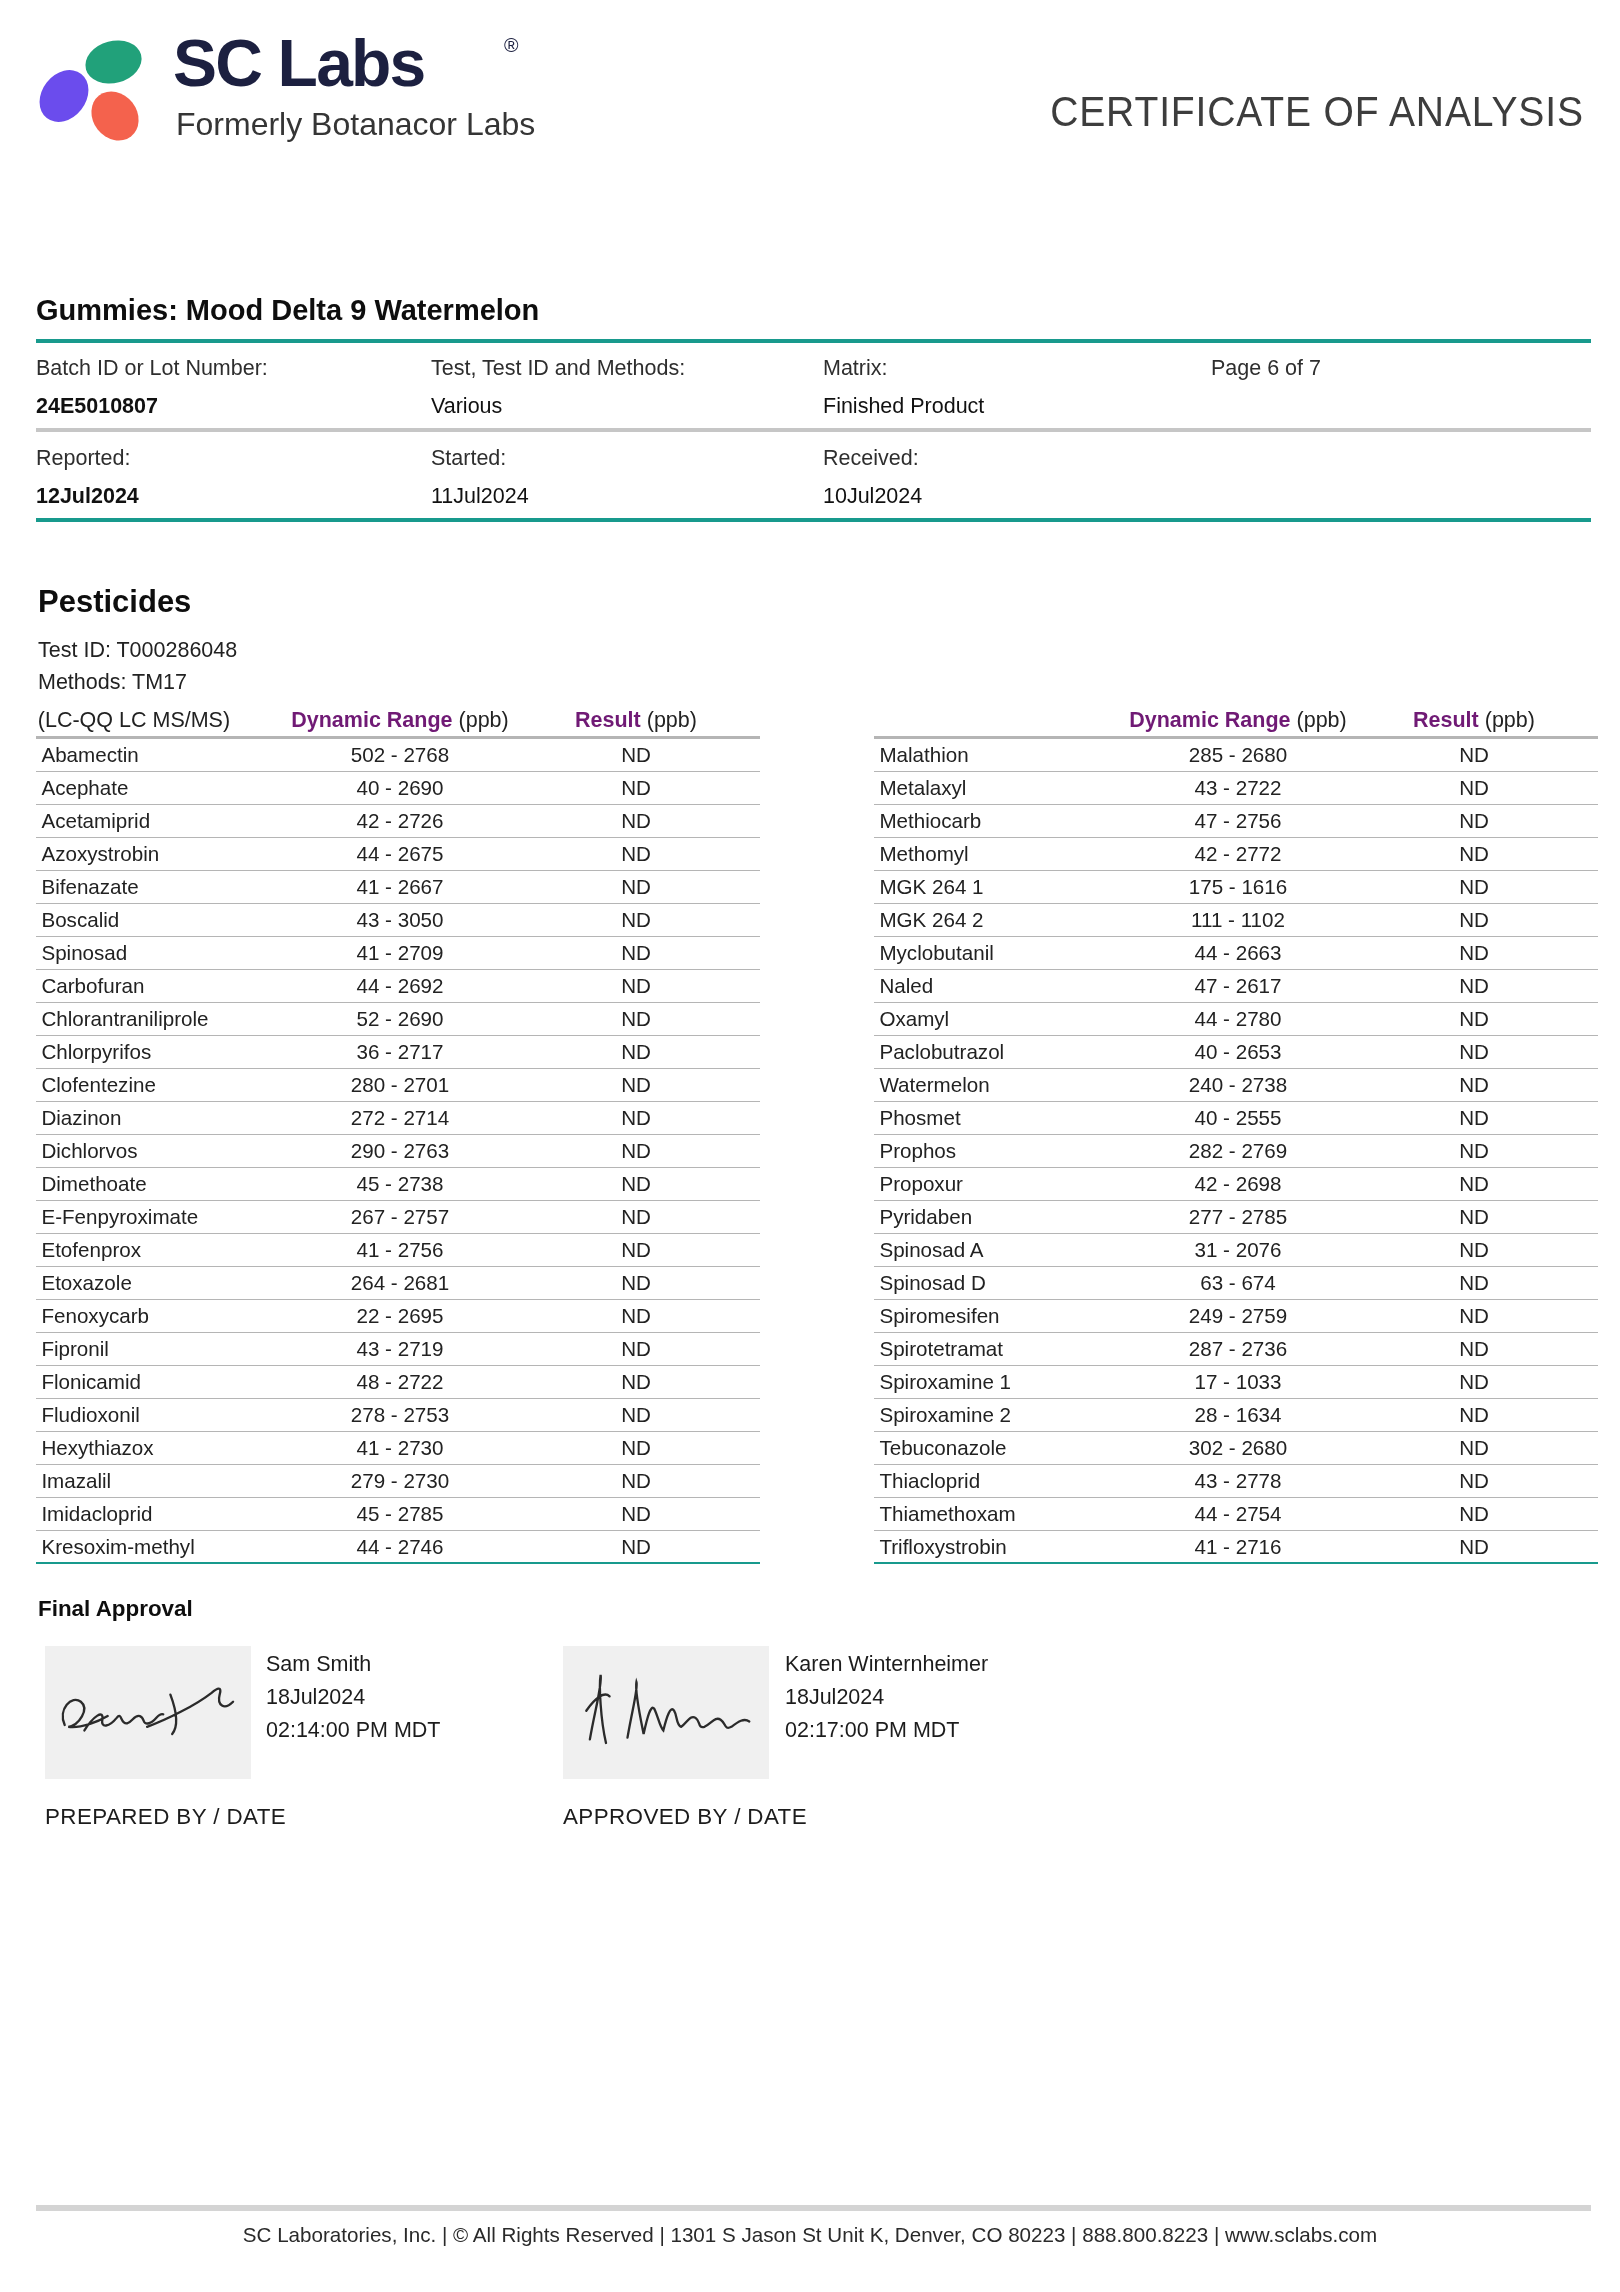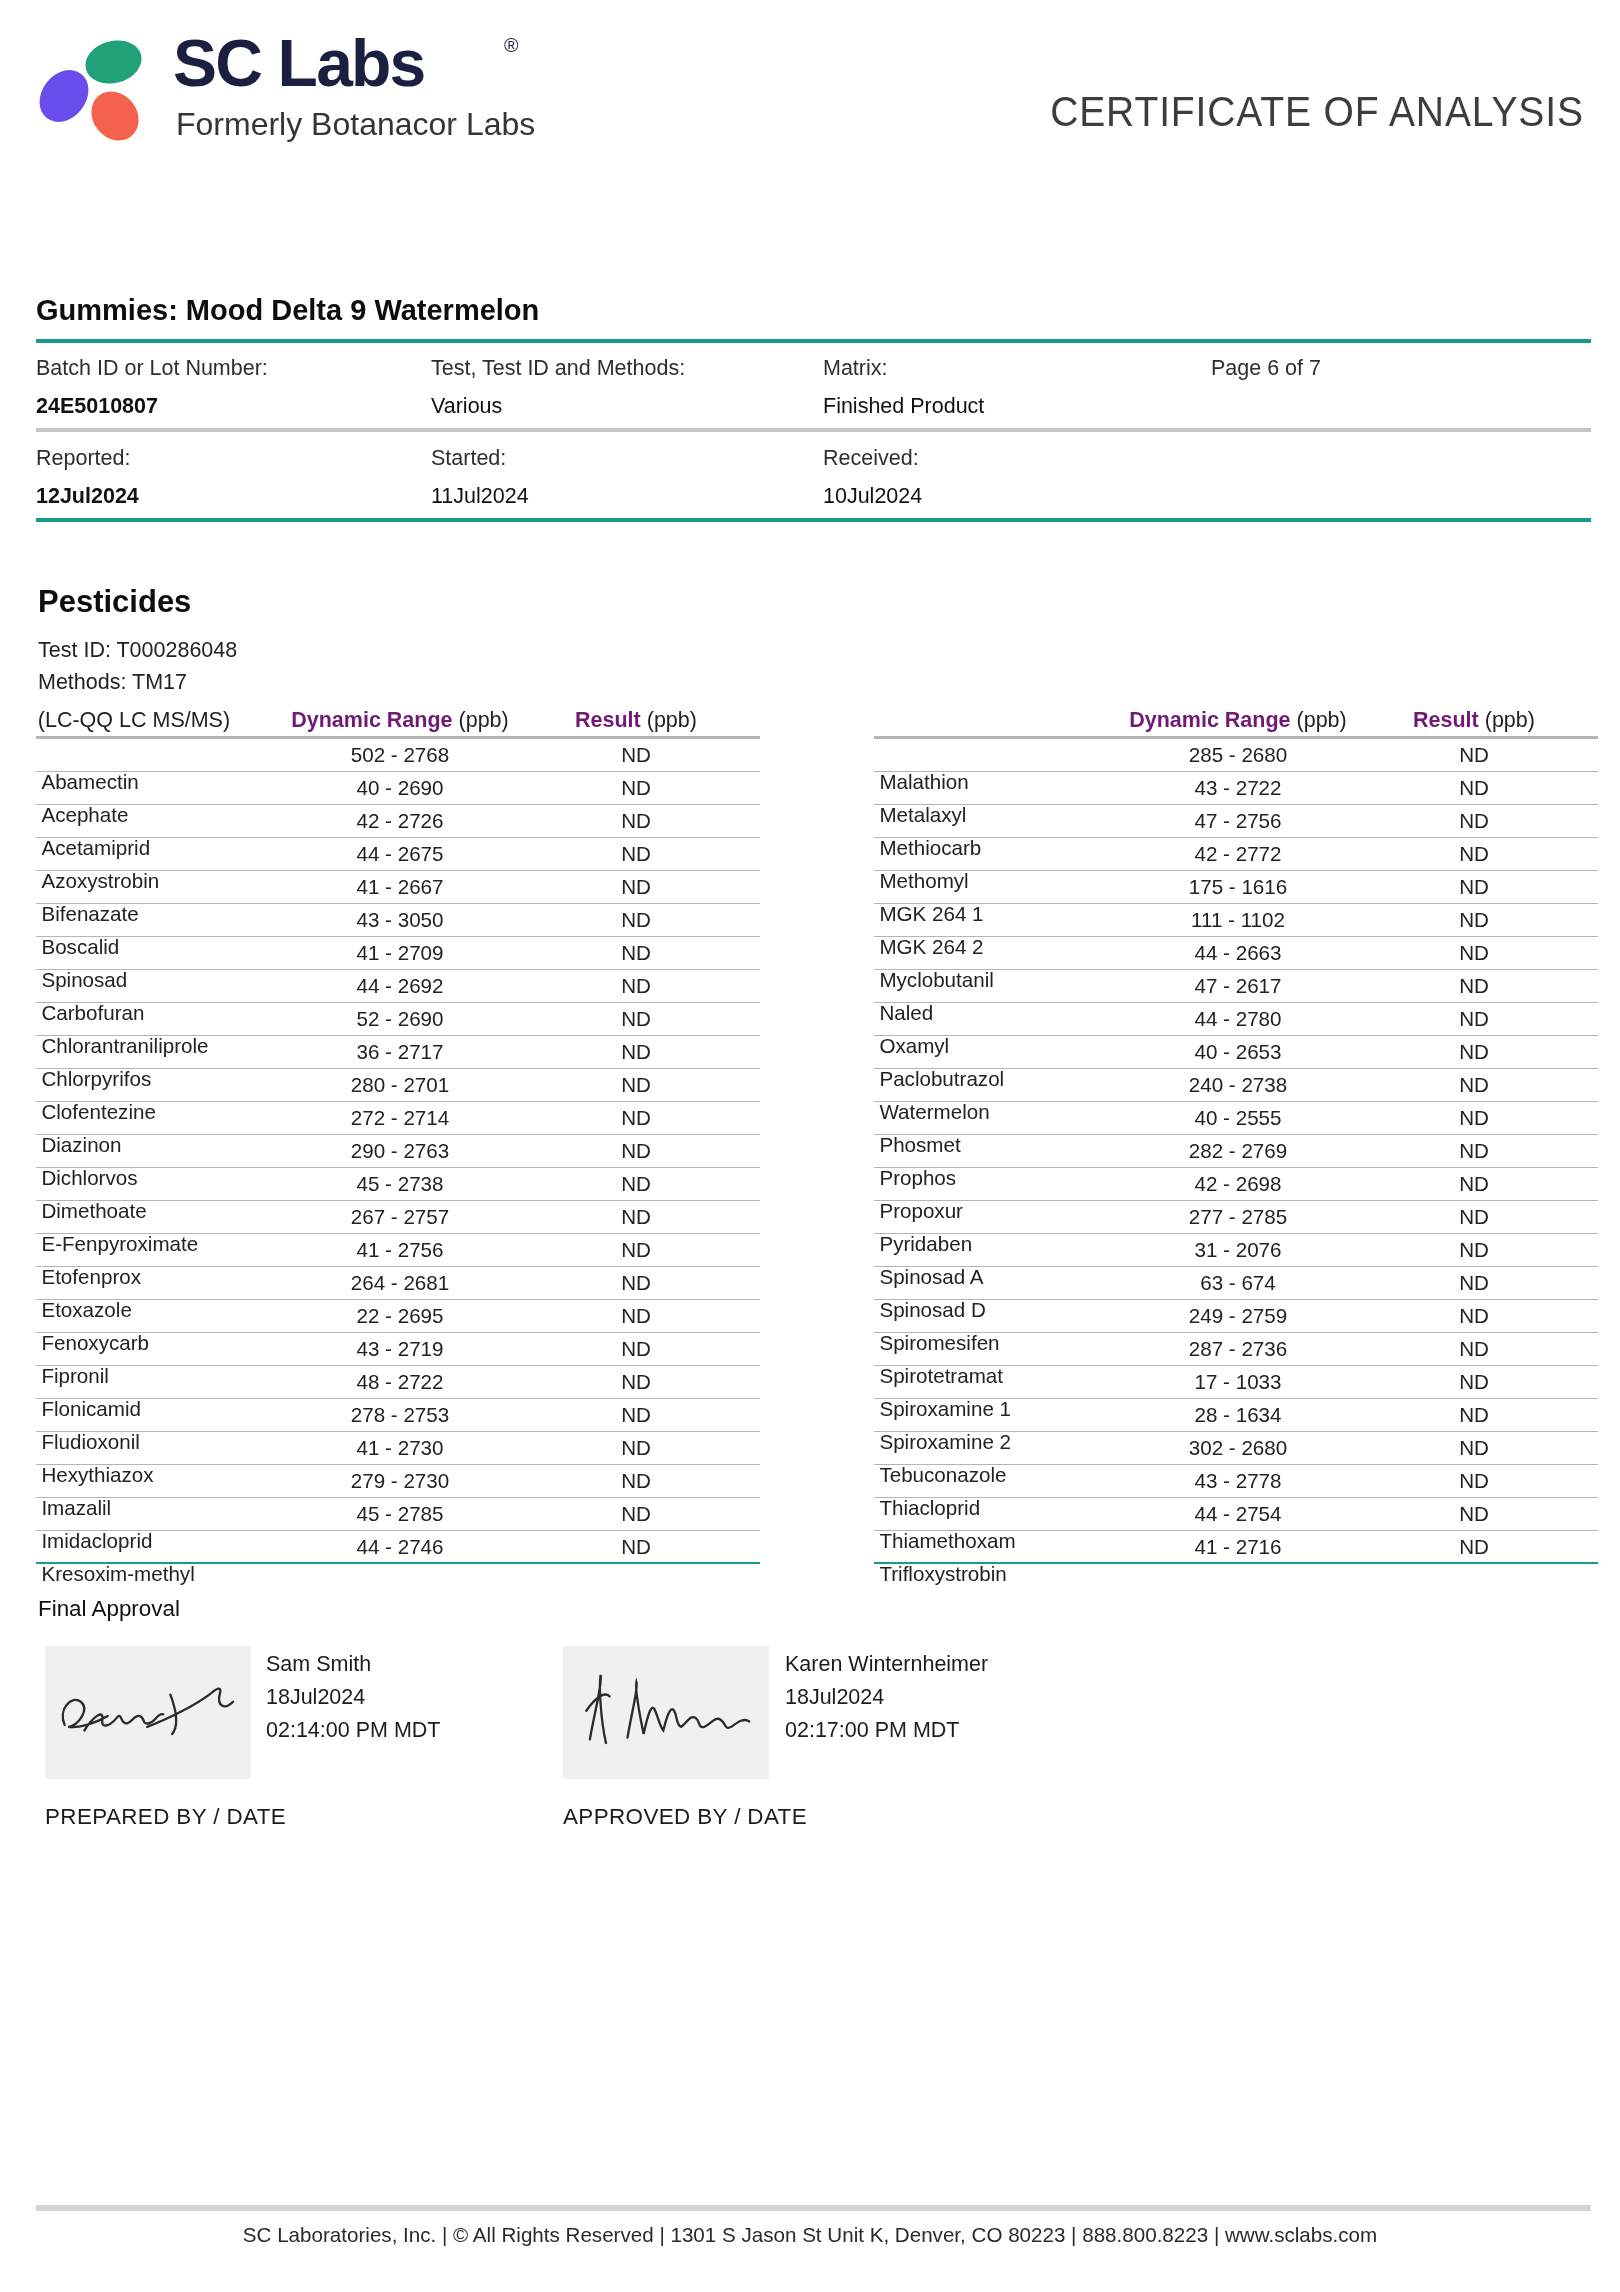--- a/index.html
+++ b/index.html
@@ -44,26 +44,26 @@
   .ptable.left{left:36px;}
   .ptable.right{left:874px;}
   .phead{position:relative;height:35px;border-bottom:3.6px solid var(--line-gray);}
   .ph-name{position:absolute;left:1.8px;top:3.6px;font-size:21.5px;color:#222;}
   .ph-range{position:absolute;left:227px;width:274px;top:3.6px;text-align:center;font-size:21.5px;color:#222;}
   .ph-result{position:absolute;left:506px;width:188px;top:3.6px;text-align:center;font-size:21.5px;color:#222;}
   .ph-range b,.ph-result b{font-weight:700;color:#701a75;}
   .prow{position:relative;height:33px;border-bottom:1.8px solid var(--line-gray);}
   .prow:last-child{border-bottom:2.7px solid var(--teal);}
   .prow span{position:absolute;top:50%;transform:translateY(-50%);font-size:20.6px;color:#222;white-space:nowrap;}
-  .c-name{left:5.4px;margin-top:27px;}
+  .c-name{left:5.4px;}
   .c-range{left:227px;width:274px;text-align:center;}
   .c-result{left:506px;width:188px;text-align:center;}
 
   
-  .approval-title{position:absolute;left:38px;top:1596px;font-size:22.4px;font-weight:400;color:#0e0e0e;}
+  .approval-title{position:absolute;left:38px;top:1596px;font-size:22.4px;font-weight:700;color:#0e0e0e;}
   .sig-box{position:absolute;top:1646px;width:206px;height:133px;background:var(--sig-box);}
   .sig-box svg{width:100%;height:100%;}
   .sig-box.s1{left:45px;}
   .sig-box.s2{left:563px;}
   .sig-meta{position:absolute;top:1648px;font-size:21.5px;color:#1c1c1c;line-height:33px;white-space:nowrap;}
   .sig-meta.m1{left:266px;}
   .sig-meta.m2{left:785px;}
   .sig-label{position:absolute;top:1804px;font-size:22.4px;color:#1c1c1c;letter-spacing:0.4px;}
   .sig-label.l1{left:45px;}
   .sig-label.l2{left:563px;}

